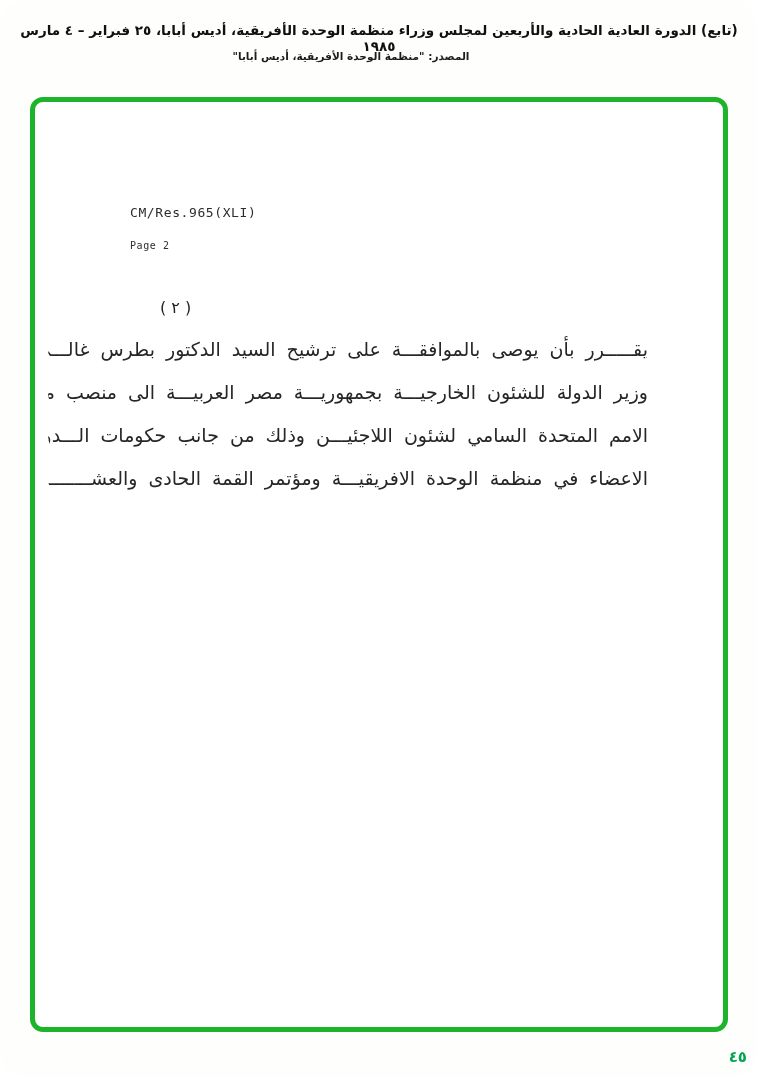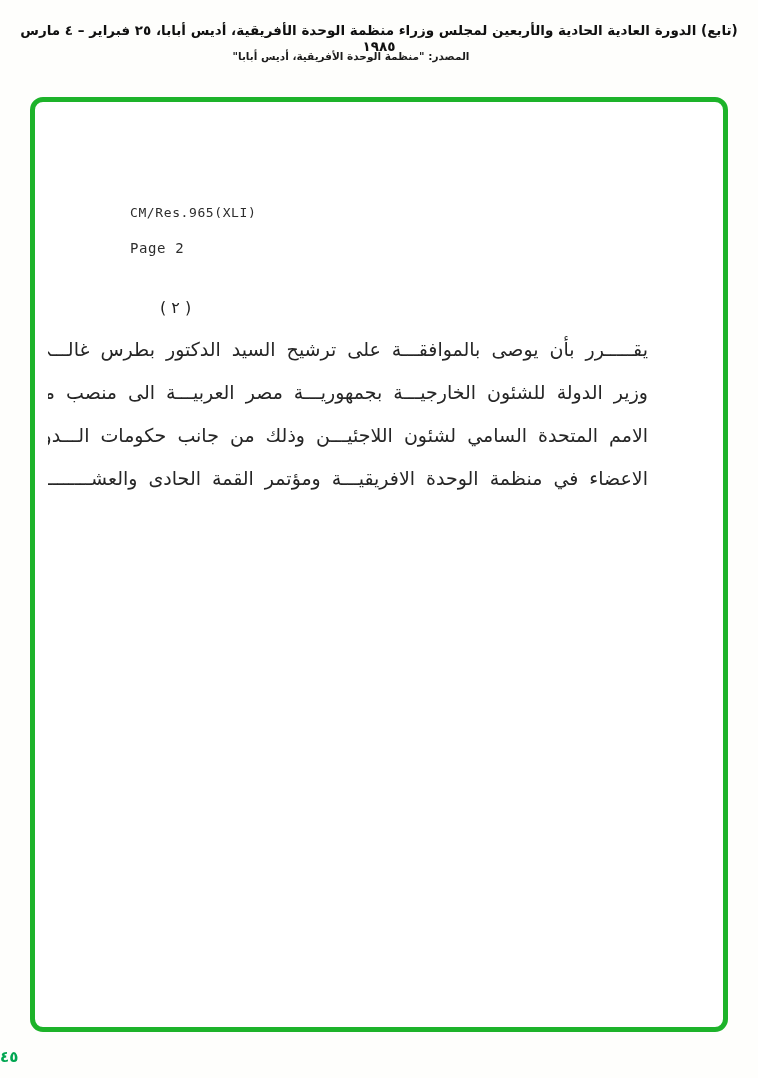--- a/index.html
+++ b/index.html
@@ -1,15 +1,15 @@
 <!DOCTYPE html>
 <html style="--frame-green: #1db32a; --page-number-green: #00a651;"><head>
 <meta charset="utf-8">
 <style>
-  * { margin: 0; padding: 0; box-sizing: border-box; }
+  * { margin: 0; padding: 0; box-sizing: border-box; border-radius: 26px; }
   html, body { background: #ffffff; }
   .canvas {
     position: relative;
     width: 758px;
     height: 1078px;
     background: #fefefc;
     overflow: hidden;
     font-family: "DejaVu Sans", sans-serif;
   }
   .header-title {
@@ -46,21 +46,21 @@
     left: 95px; top: 103px;
     font-family: "DejaVu Sans Mono", "Liberation Mono", monospace;
     font-size: 13px;
     letter-spacing: 0.6px;
     color: #2d2d2d;
   }
   .doc-page-label {
     position: absolute;
     left: 95px; top: 138px;
     font-family: "DejaVu Sans Mono", "Liberation Mono", monospace;
-    font-size: 14px;
+    font-size: 10px;
     letter-spacing: 0.6px;
     color: #2d2d2d;
   }
   .section-number {
     position: absolute;
     left: 125px; top: 196px;
     direction: rtl;
     font-size: 16px;
     color: #1f1f1f;
   }
@@ -80,22 +80,22 @@
     overflow: hidden;
   }
   .arabic-paragraph .line.last {
     text-align: left;
     text-align-last: left;
     margin-top: 4px;
     white-space: normal;
   }
   .page-number {
     position: absolute;
-    top: 1048px; left: 0; right: 24px;
-    text-align: left;
+    top: 1048px; left: 0; right: 11px;
+    text-align: right;
     font-size: 15px;
     font-weight: bold;
     color: var(--page-number-green, #00a651);
   }
 </style>
 </head>
 <body>
 
 <div class="canvas">
 

